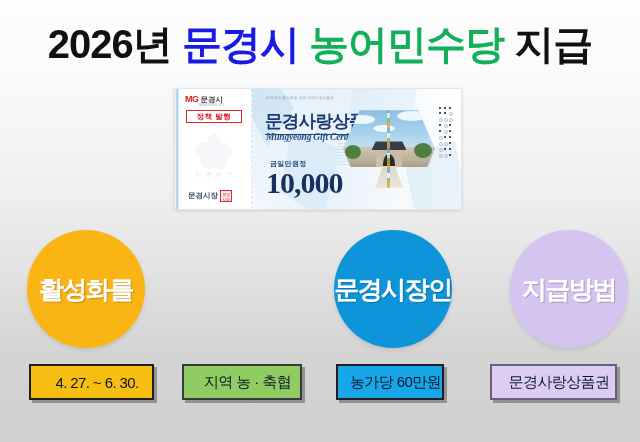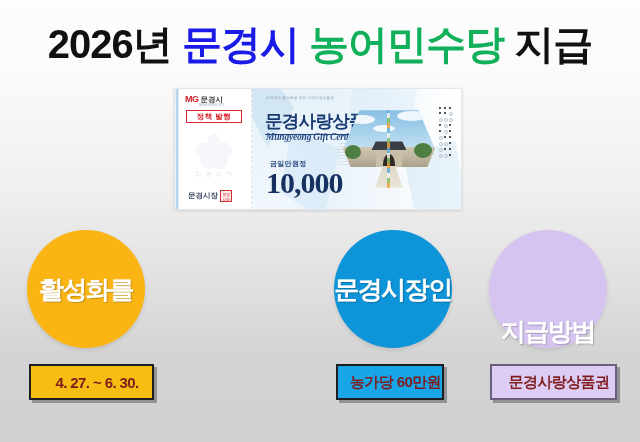--- a/index.html
+++ b/index.html
@@ -378,21 +378,21 @@
     font-weight: bold;
     color: #ffffff;
     letter-spacing: -1.5px;
     white-space: nowrap;
     text-shadow: 1px 1px 1px rgba(0,0,0,0.22),
                 -0.5px -0.5px 0 rgba(255,255,255,0.35);
   }
   .c-pos-0 { left: 27px; }
   .c-pos-1 { left: 180px; }
   .c-pos-2 { left: 334px; }
-  .c-pos-3 { left: 489px; align-items: flex-end; }
+  .c-pos-3 { left: 510px; }
 
   
   .boxes {
     position: absolute;
     left: 0;
     top: 364px;
     width: 640px;
     height: 38px;
   }
   .boxwrap {
@@ -401,22 +401,22 @@
     height: 36px;
     display: flex;
     align-items: center;
     justify-content: center;
     border: 2px solid #1e1e1e;
     box-sizing: border-box;
     box-shadow: 3px 3px 0 rgba(0,0,0,0.30);
   }
   .boxwrap span {
     font-size: 15px;
-    font-weight: bold;
-    color: #7f1d1d;
+    font-weight: normal;
+    color: #0f172a;
     letter-spacing: -0.6px;
     white-space: nowrap;
     margin-left: 11px;
   }
   .b-pos-0 { left: 29px;  width: 125px; }
   .b-pos-1 { left: 182px; width: 120px; }
   .b-pos-2 { left: 336px; width: 108px; }
   .b-pos-3 { left: 490px; width: 127px; }
 </style>
 </head>
@@ -535,20 +535,23 @@
     </div>
     <div class="circle c-pos-3" style="background: rgb(214, 196, 240);">
       <span>지급방법</span>
     </div>
   </div>
 
   <div class="boxes">
     <div class="boxwrap b-pos-0" style="background: rgb(246, 189, 18); border-color: rgb(30, 30, 30);">
       <span>4. 27. ~ 6. 30.</span>
     </div>
+    <div class="boxwrap b-pos-1" style="background: rgb(143, 205, 98); border-color: rgb(58, 58, 58);">
+      <span>지역 농 · 축협</span>
+    </div>
     <div class="boxwrap b-pos-2" style="background: rgb(23, 166, 232); border-color: rgb(30, 30, 30);">
       <span>농가당 60만원</span>
     </div>
     <div class="boxwrap b-pos-3" style="background: rgb(221, 205, 245); border-color: rgb(106, 95, 122);">
       <span>문경사랑상품권</span>
     </div>
   </div>
 
 </div>
 

